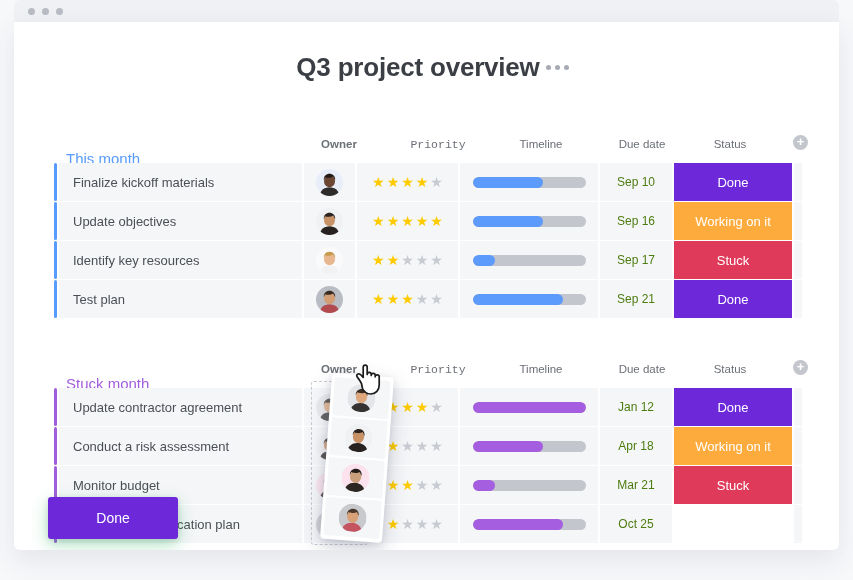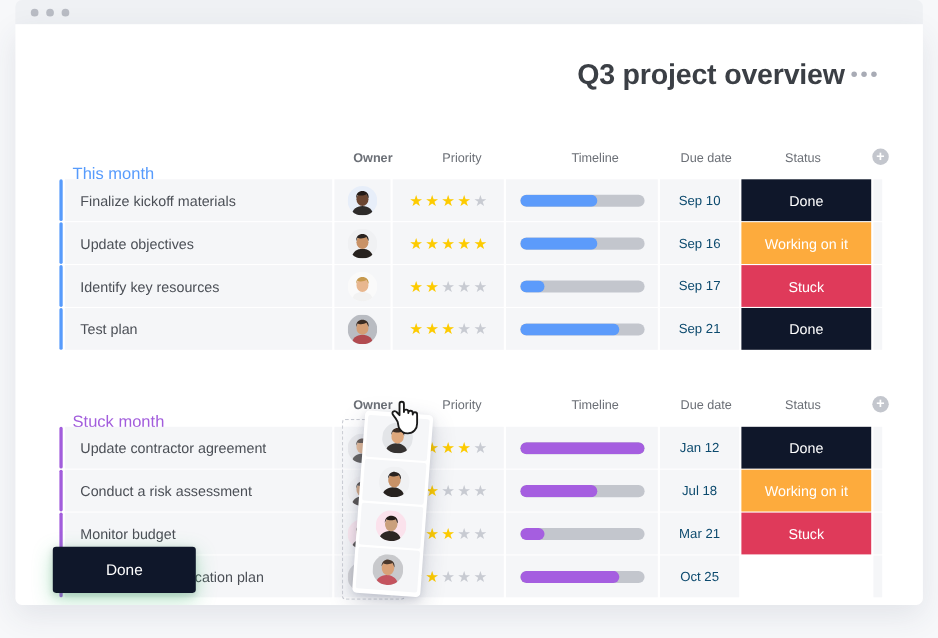--- a/index.html
+++ b/index.html
@@ -40,22 +40,22 @@
     width: 825px; height: 528px;
     background: #ffffff;
     border-radius: 0 0 6px 6px;
     box-shadow: 0 10px 28px rgba(50,60,85,0.10);
     overflow: hidden;
   }
 
   
   .title-row {
     position: absolute;
-    left: 40px; top: 30px; right: 36px;
-    display: flex; align-items: center; justify-content: flex-end;
+    left: 40px; top: 30px; right: 22px;
+    display: flex; align-items: center; justify-content: center;
   }
   .page-title {
     font-size: 26px;
     font-weight: 700;
     color: #3b3f45;
     letter-spacing: -0.2px;
   }
   .kebab { display: flex; gap: 4px; cursor: pointer; padding: 6px; }
   .kebab i { width: 5px; height: 5px; border-radius: 50%; background: #a8abb5; display: block; }
 
@@ -88,21 +88,21 @@
     color: #6b6f76;
   }
   .col-heads span {
     position: absolute;
     top: 4px;
     text-align: center;
     white-space: nowrap;
     transform: translateX(-50%);
   }
   .ch-owner    { left: 285px; font-weight: bold; }
-  .ch-priority { left: 366px; }
+  .ch-priority { left: 384px; font-family: Liberation Mono, monospace; }
   .ch-timeline { left: 487px; }
   .ch-due      { left: 588px; }
   .ch-status   { left: 676px; }
 
   .plus-btn {
     position: absolute;
     left: 739px; top: 1px;
     width: 15px; height: 15px;
     border-radius: 50%;
     background: #c3c6cd;
@@ -143,21 +143,21 @@
     justify-content: flex-start;
     padding-left: 14px;
     font-size: 13px;
     color: #4b4f56;
     overflow: hidden;
     white-space: nowrap;
   }
   .c-owner    { flex: 0 0 51px; }
   .c-priority { flex: 0 0 101px; }
   .c-timeline { flex: 0 0 138px; }
-  .c-due      { flex: 0 0 72px; font-size: 12px; color: #0c4a6e; }
+  .c-due      { flex: 0 0 72px; font-size: 12px; color: #4d7c0f; }
   .c-status   { flex: 0 0 118px; padding: 0; margin-left: 2px; }
   .c-end      { flex: 1 1 auto; }
 
   
   .avatar {
     width: 27px; height: 27px;
     border-radius: 50%;
     overflow: hidden;
     position: relative;
   }
@@ -181,21 +181,21 @@
   .sec-2 .fill { background: #a55ee0; }
 
   
   .status {
     width: 100%; height: 100%;
     display: flex; align-items: center; justify-content: center;
     color: #fff;
     font-size: 13px;
     white-space: nowrap;
   }
-  .st-done    { background: #0f172a; }
+  .st-done    { background: #6d28d9; }
   .st-working { background: #fdab3d; }
   .st-stuck   { background: #df3a5a; }
 
   
   .row.dragging .c-status { background: transparent; }
   .row.dragging .status {
     position: absolute;
     left: -6px; top: -8px;
     width: 130px; height: 42px;
     border-radius: 3px;
@@ -483,21 +483,21 @@
                   <span class="s " data-interactable="true">★</span>
                   <span class="s " data-interactable="true">★</span>
                   <span class="s " data-interactable="true">★</span>
                 </div>
       </div>
       <div class="cell c-timeline" data-interactable="true">
         <div class="track" data-interactable="true">
           <div class="fill" style="width:62%" data-interactable="false"></div>
         </div>
       </div>
-      <div class="cell c-due" data-interactable="true">Jul 18</div>
+      <div class="cell c-due" data-interactable="true">Apr 18</div>
       <div class="cell c-status" data-interactable="true">
         <div class="status st-working" data-interactable="true">Working on it</div>
       </div>
       <div class="cell c-end" data-interactable="false"></div>
     </div>
             <div class="row" data-interactable="true">
       <div class="bar" data-interactable="false"></div>
       <div class="cell c-name" data-interactable="true">Monitor budget</div>
       <div class="cell c-owner" data-interactable="true">
         <div class="avatar" data-interactable="true">

